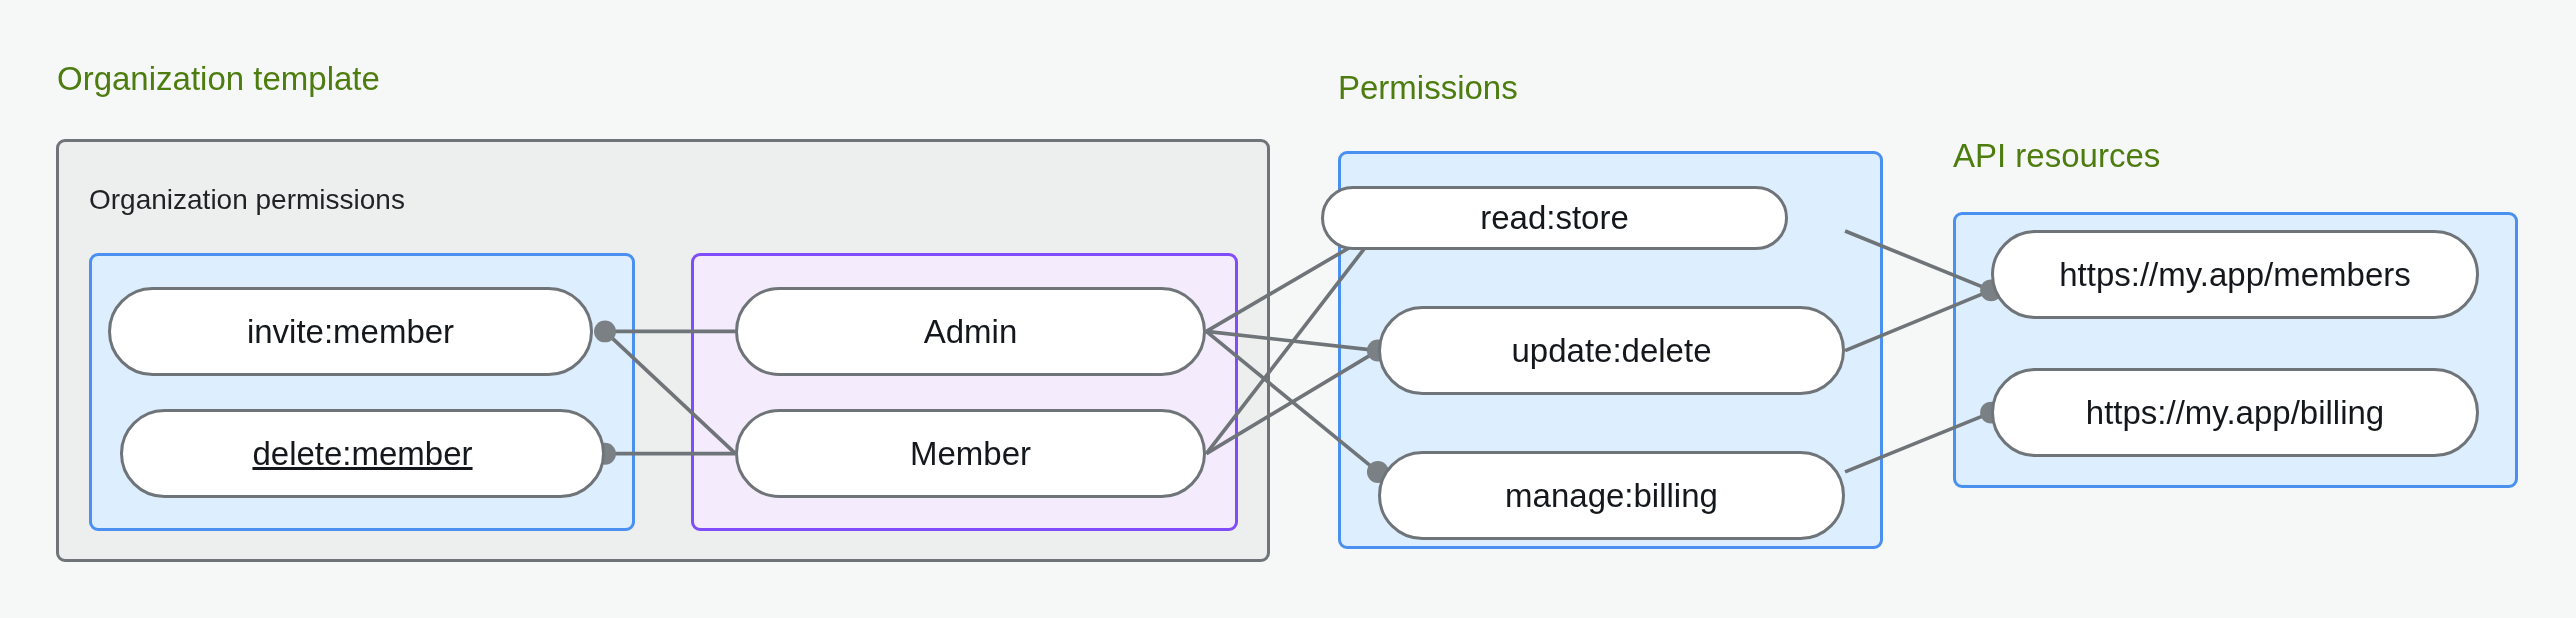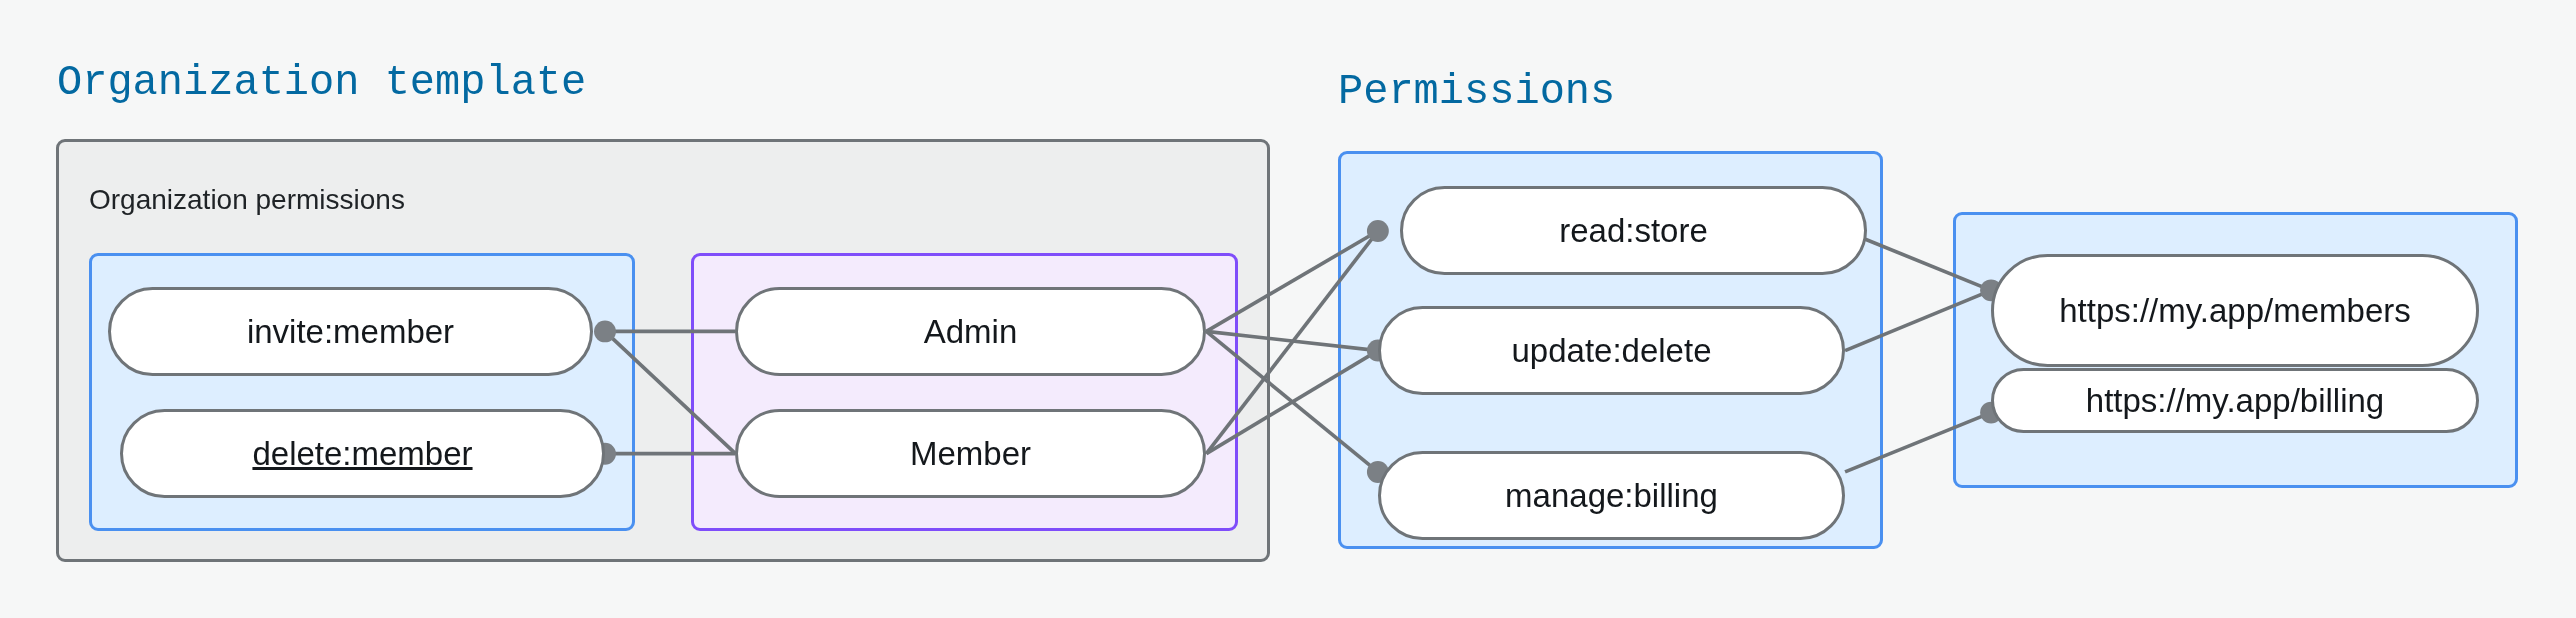--- a/index.html
+++ b/index.html
@@ -19,25 +19,25 @@
   #canvas {
     position: absolute;
     left: 0; top: 0;
     width: 2576px;
     height: 619px;
   }
 
   
   .group-label {
     position: absolute;
-    font-size: 42px;
+    font-size: 33px;
     line-height: 1;
-    color: #0369a1;
+    color: #4d7c0f;
     white-space: nowrap;
-    font-family: Liberation Mono, monospace;
+    font-family: Liberation Sans, sans-serif;
   }
   .sub-label {
     position: absolute;
     font-size: 28px;
     line-height: 1;
     color: #1f2326;
     white-space: nowrap;
     font-family: "Liberation Sans", sans-serif;
   }
 
@@ -89,20 +89,21 @@
 </style>
 </head>
 <body>
 
 <div id="canvas">
 
   <div class="group-label" style="left:57px; top:62px;">Organization template</div>
 
   <div class="group-label" style="left:1338px; top:71px;">Permissions</div>
 
+  <div class="group-label" style="left:1953px; top:139px;">API resources</div>
 
   <div class="box box-outer" style="left:56px; top:139px; width:1214px; height:423px;"></div>
 
   <div class="sub-label" style="left:89px; top:186px;">Organization permissions</div>
 
 
   <div class="box box-blue" style="left:89px; top:253px; width:546px; height:278px;"></div>
 
   <div class="box box-purple" style="left:691px; top:253px; width:547px; height:278px;"></div>
 
@@ -144,24 +145,24 @@
   </svg>
 
   <div class="pill" style="left:108px; top:287px; width:485px; height:89px;">invite:member</div>
 
   <div class="pill" style="left:120px; top:409px; width:485px; height:89px;text-decoration:underline;">delete:member</div>
 
   <div class="pill" style="left:735px; top:287px; width:471px; height:89px;">Admin</div>
 
   <div class="pill" style="left:735px; top:409px; width:471px; height:89px;">Member</div>
 
-  <div class="pill" style="left:1400px; top:186px; width:467px; height:89px;">read:store</div>
+  <div class="pill" style="left:1321px; top:186px; width:467px; height:64px;">read:store</div>
 
   <div class="pill" style="left:1378px; top:306px; width:467px; height:89px;">update:delete</div>
 
   <div class="pill" style="left:1378px; top:427px; width:467px; height:89px;margin-top:24px;">manage:billing</div>
 
-  <div class="pill" style="left:1991px; top:254px; width:488px; height:113px;">https://my.app/members</div>
+  <div class="pill" style="left:1991px; top:230px; width:488px; height:89px;">https://my.app/members</div>
 
-  <div class="pill" style="left:1991px; top:368px; width:488px; height:65px;">https://my.app/billing</div>
+  <div class="pill" style="left:1991px; top:368px; width:488px; height:89px;">https://my.app/billing</div>
 
 </div>
 
 
 </body></html>

